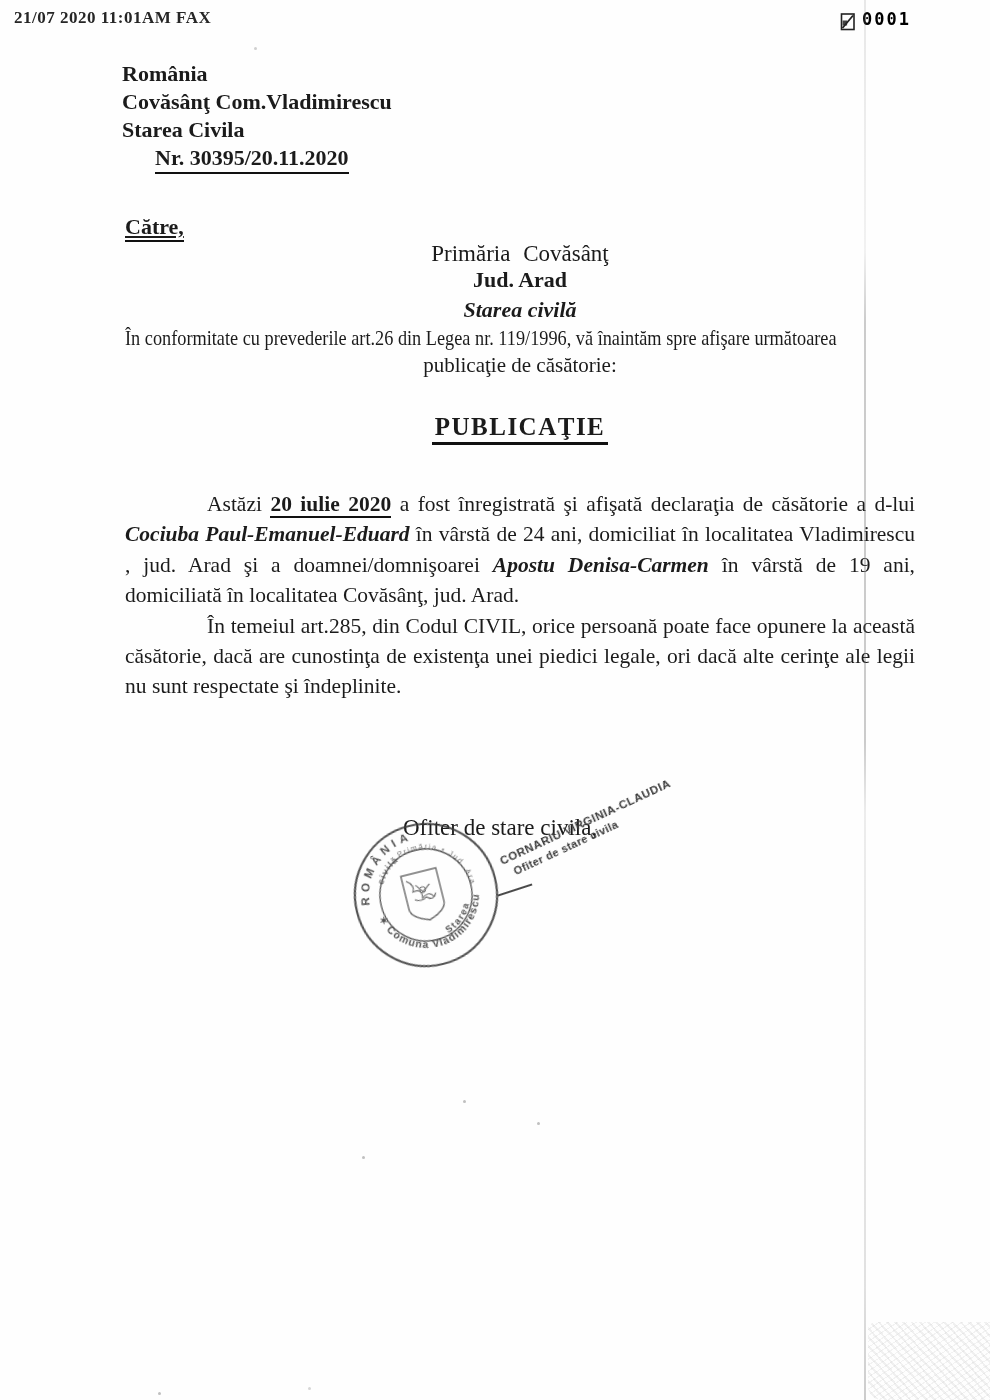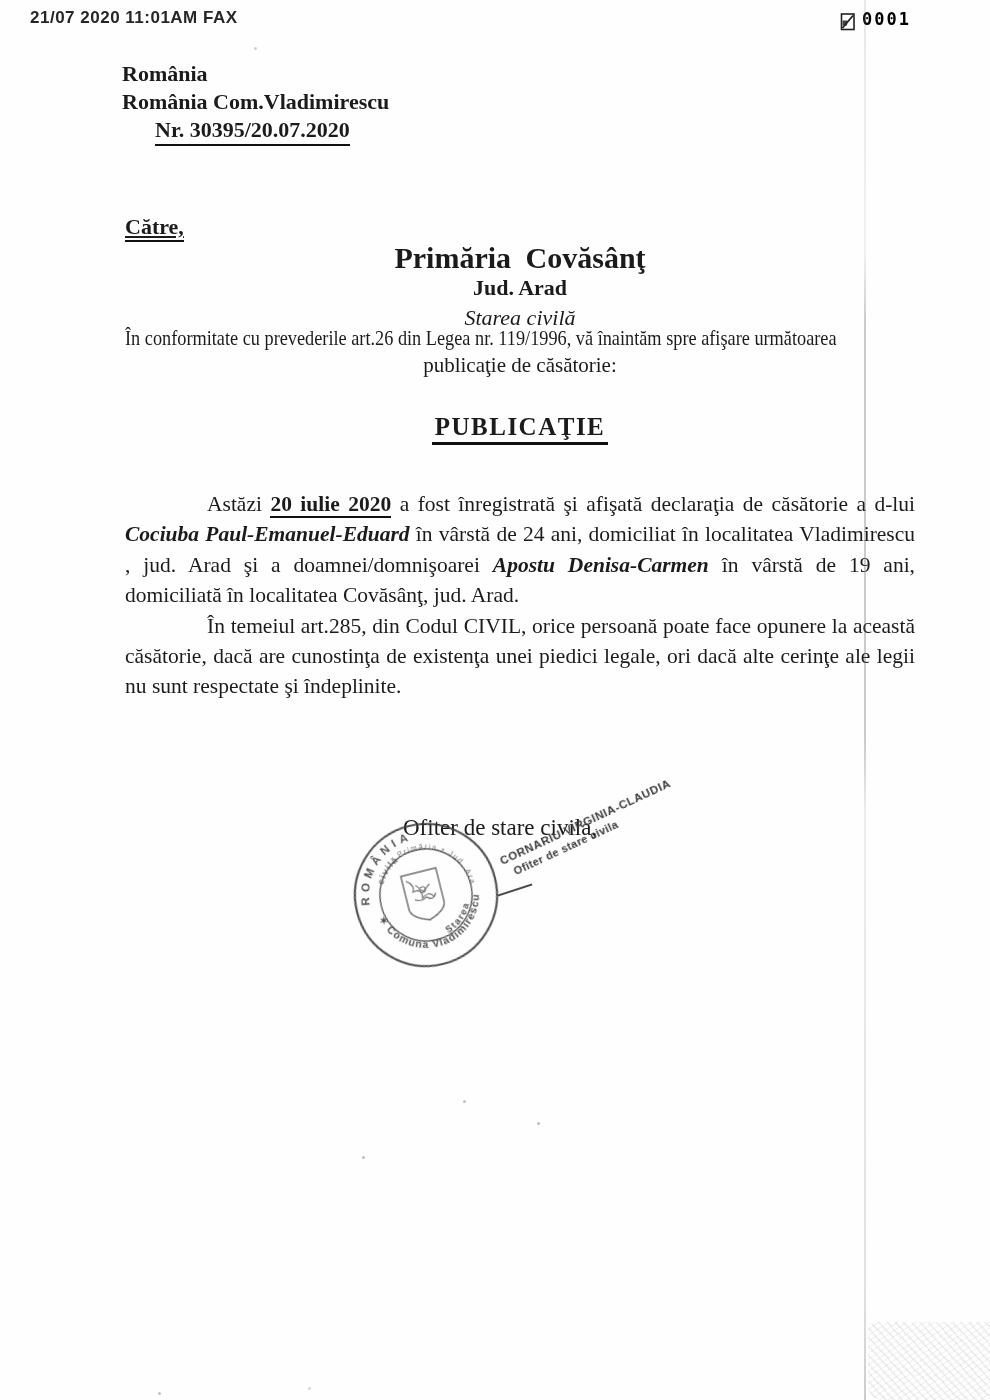--- a/index.html
+++ b/index.html
@@ -1,33 +1,33 @@
 <!DOCTYPE html>
 <html><head>
 <meta charset="utf-8">
 <style>
   html,body{margin:0;padding:0;background:#e8e8e8;}
   .page{position:relative;width:990px;height:1400px;background:#fefefe;overflow:hidden;
         font-family:"Liberation Serif","DejaVu Serif",serif;color:#1b1b1b;}
   
-  .fax-ts{position:absolute;left:30px;top:8px;font-family:Liberation Sans, sans-serif;
+  .fax-ts{position:absolute;left:14px;top:8px;font-family:Liberation Serif, serif;
           font-weight:bold;font-size:17px;letter-spacing:.5px;color:#262626;}
   .fax-pageno{position:absolute;left:862px;top:9px;font-family:"DejaVu Sans Mono",monospace;
           font-weight:bold;font-size:17px;letter-spacing:2px;color:#000000;}
   .fax-icon{position:absolute;left:840px;top:12px;width:17px;height:20px;}
   
   .sender{position:absolute;left:122px;top:60px;font-weight:bold;font-size:22px;line-height:28px;}
   .sender .reg{margin-left:33px;display:inline-block;border-bottom:2.5px solid #111;padding-bottom:0px;}
   
   .catre{position:absolute;left:125px;top:214px;font-weight:bold;font-size:22px;}
   .catre span{display:inline-block;border-bottom:2.5px solid #111;text-decoration:underline;}
   .addressee{position:absolute;left:240px;top:241px;width:560px;text-align:center;}
-  .addr-office{font-weight:bold;font-size:30px;word-spacing:7px;}
+  .addr-office{font-weight:normal;font-size:23px;word-spacing:7px;}
   .addr-county{font-weight:bold;font-size:22px;margin-top:0;}
-  .addr-dept{font-weight:normal;font-style:italic;font-size:22px;margin-top:4px;}
+  .addr-dept{font-weight:bold;font-style:italic;font-size:22px;margin-top:4px;}
   
   .intro1{position:absolute;left:125px;top:326px;font-size:21px;white-space:nowrap;
           transform:scaleX(.87);transform-origin:left top;}
   .intro2{position:absolute;left:125px;top:353px;width:790px;text-align:center;font-size:21px;}
   
   .title-wrap{position:absolute;left:125px;top:413px;width:790px;text-align:center;}
   .title-wrap span{display:inline-block;font-weight:bold;font-size:25px;letter-spacing:1.5px;
           border-bottom:3px solid #111;padding:0 3px 1px 3px;text-align:center;}
   
   .body-text{position:absolute;left:125px;top:489px;width:790px;font-size:21.5px;
@@ -72,22 +72,23 @@
     <svg width="17" height="20" viewBox="0 0 17 20">
       <rect x="1.5" y="2" width="12.5" height="15.5" fill="none" stroke="#222" stroke-width="1.6"></rect>
       <line x1="2.5" y1="16" x2="13" y2="3.5" stroke="#222" stroke-width="1.8"></line>
       <rect x="2.6" y="8.5" width="4.5" height="5" fill="#222" opacity=".85"></rect>
     </svg>
   </div>
   <div class="fax-pageno">0001</div>
 
   <div class="sender">
     <div>România</div>
-    <div>România Com.Vladimirescu</div>
-    <div><span class="reg">Nr. 30395/20.07.2020</span></div>
+    <div>Covăsânţ Com.Vladimirescu</div>
+    <div>Starea Civila</div>
+    <div><span class="reg">Nr. 30395/20.11.2020</span></div>
   </div>
 
   <div class="catre">
     <span>Către,</span>
   </div>
   <div class="addressee">
     <div class="addr-office">Primăria Covăsânţ</div>
     <div class="addr-county">Jud. Arad</div>
     <div class="addr-dept">Starea civilă</div>
   </div>

